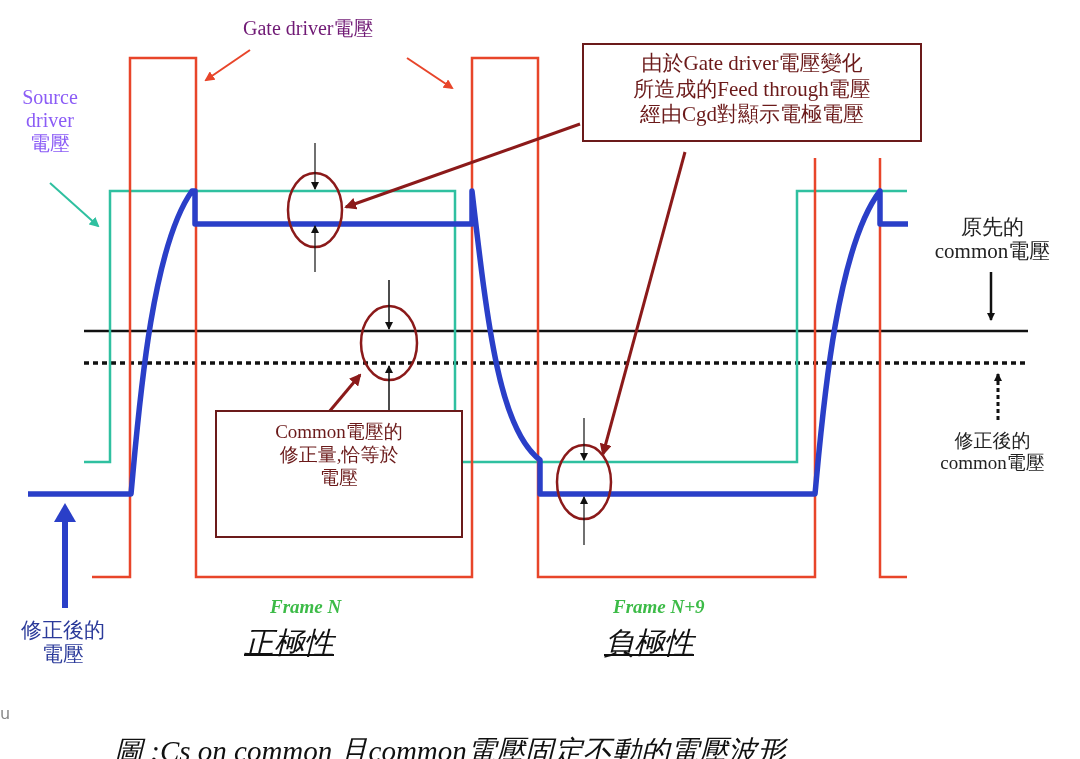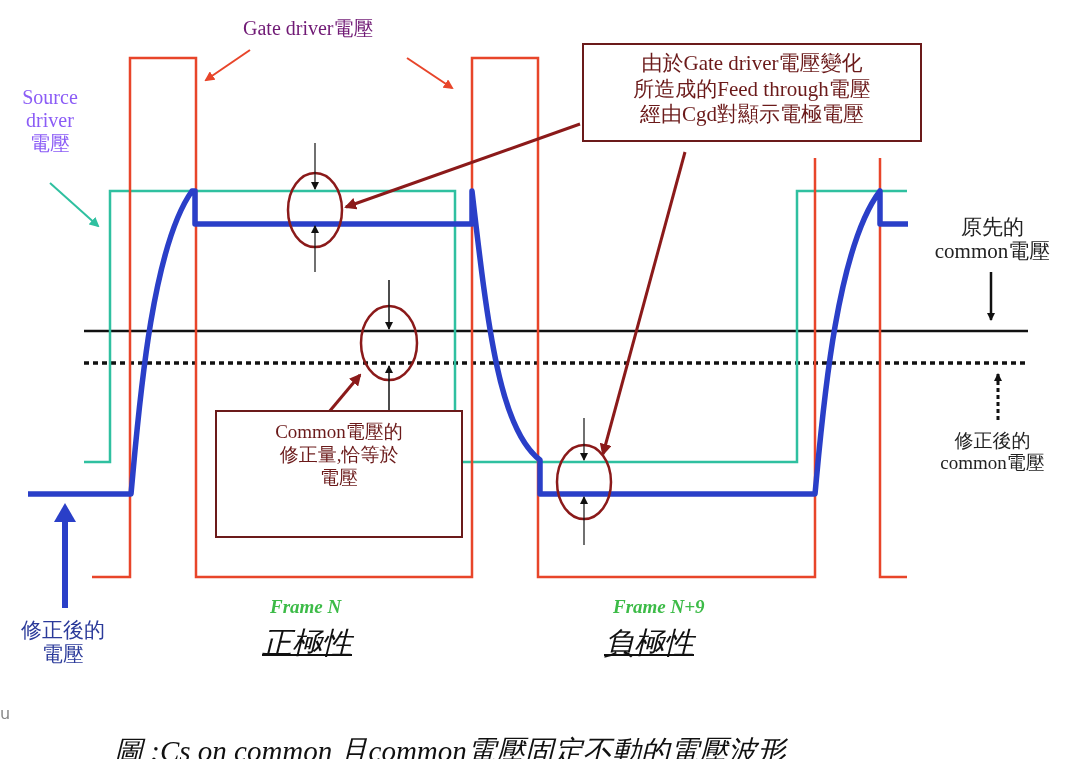--- a/index.html
+++ b/index.html
@@ -14,21 +14,21 @@
          text-align: center; box-sizing: border-box; line-height: 1.22; }
   .box1 { left: 582px; top: 43px; width: 340px; height: 99px; font-size: 21px; padding-top: 6px; }
   .box2 { left: 215px; top: 410px; width: 248px; height: 128px; font-size: 19px; padding-top: 8px; }
   .orig-label { left: 915px; top: 215px; font-size: 21px; color: #222; text-align: center; width: 155px; }
   .fixed-label { left: 915px; top: 430px; font-size: 19px; color: #222; text-align: center; width: 155px; }
   .disp-label { left: 8px; top: 618px; font-size: 21px; color: #2b3a9a; text-align: center; width: 110px; }
   .frame { font-size: 19px; color: #3cbb47; font-style: italic; font-weight: bold; }
   .frameN { left: 270px; top: 596px; }
   .frameN1 { left: 613px; top: 596px; }
   .pol { font-size: 30px; color: #111; font-style: italic; text-decoration: underline; text-decoration-thickness: 2px; }
-  .polN { left: 262px; top: 626px; }
+  .polN { left: 244px; top: 626px; }
   .polN1 { left: 604px; top: 626px; }
   .caption { left: 114px; top: 703px; font-size: 29px; color: #111; font-style: italic; text-decoration: underline; text-decoration-thickness: 2px; margin-top: 32px; }
   .artifact { left: 0px; top: 705px; font-size: 16px; color: #888; font-family: "DejaVu Sans", sans-serif; }
 </style>
 </head>
 <body>
 
 <svg id="canvas" width="1080" height="759" viewBox="0 0 1080 759">
   <defs>
     <marker id="arrRed" markerWidth="10" markerHeight="10" refX="8" refY="5" orient="auto" markerUnits="userSpaceOnUse">

